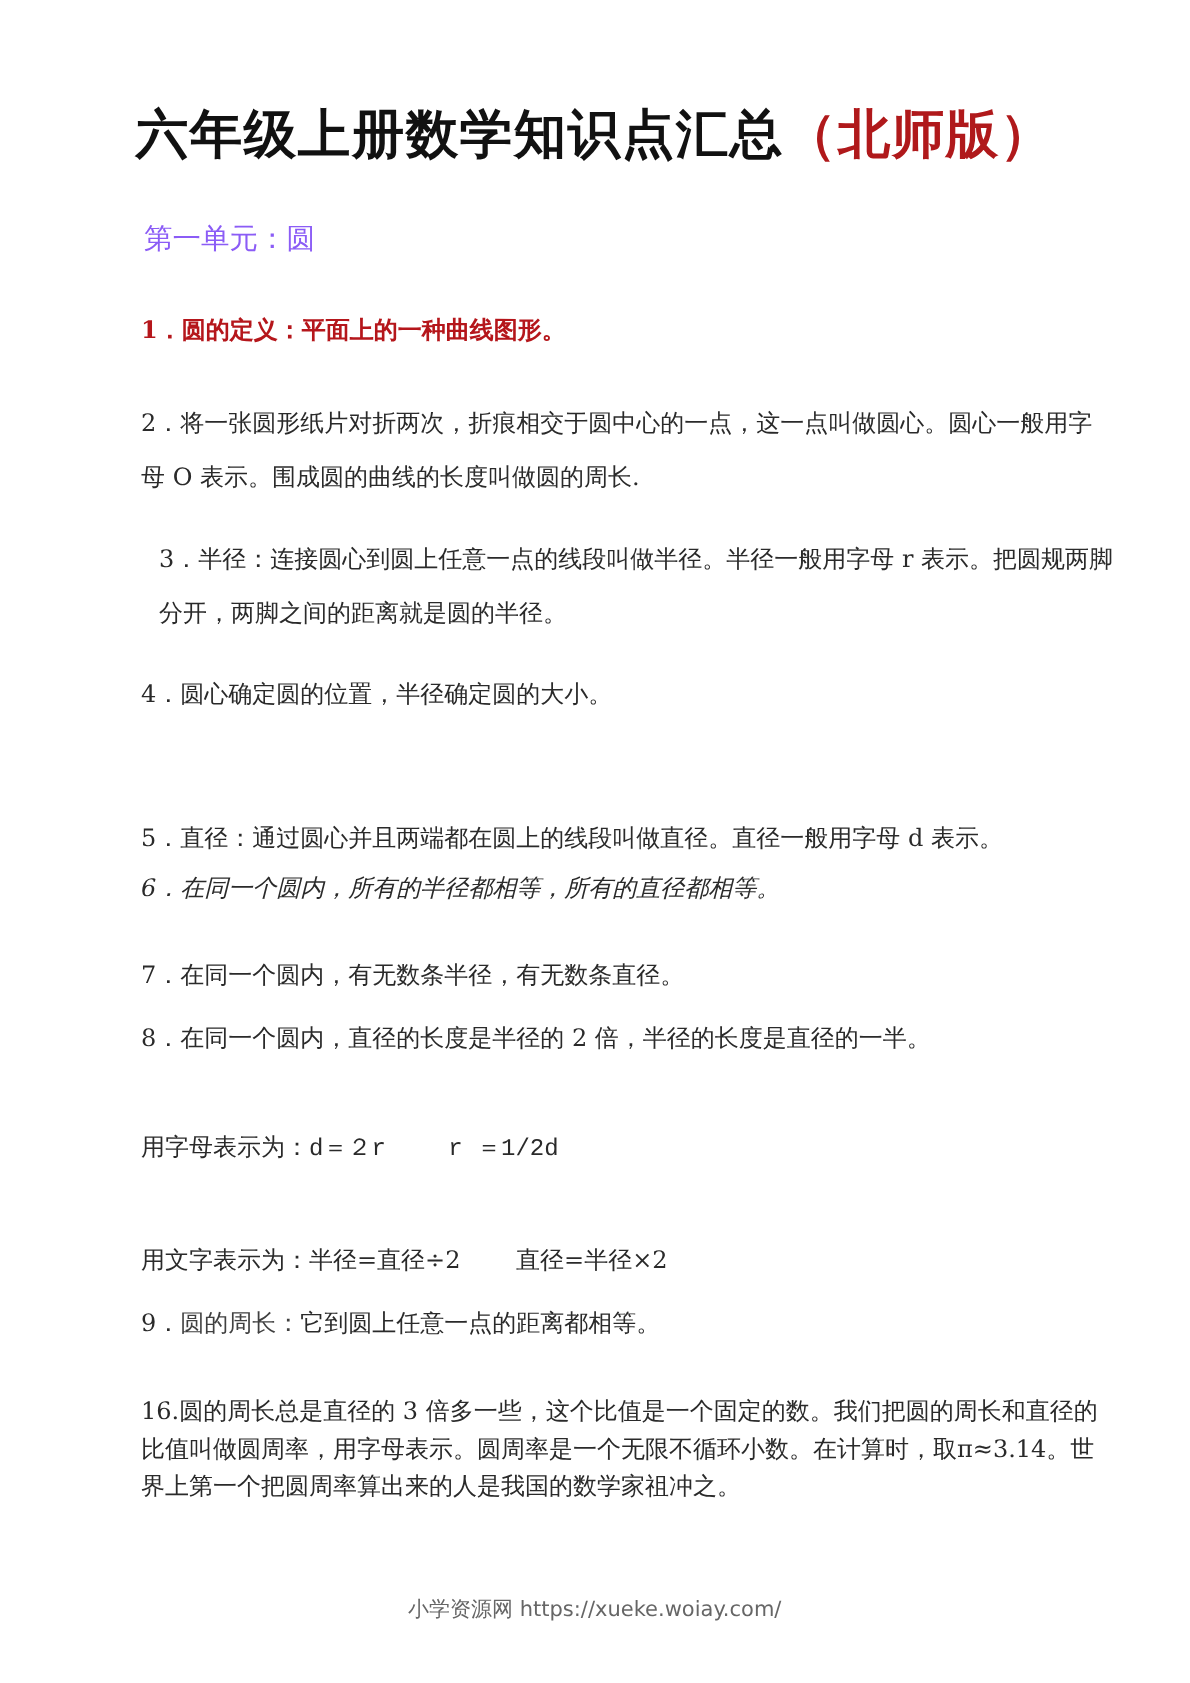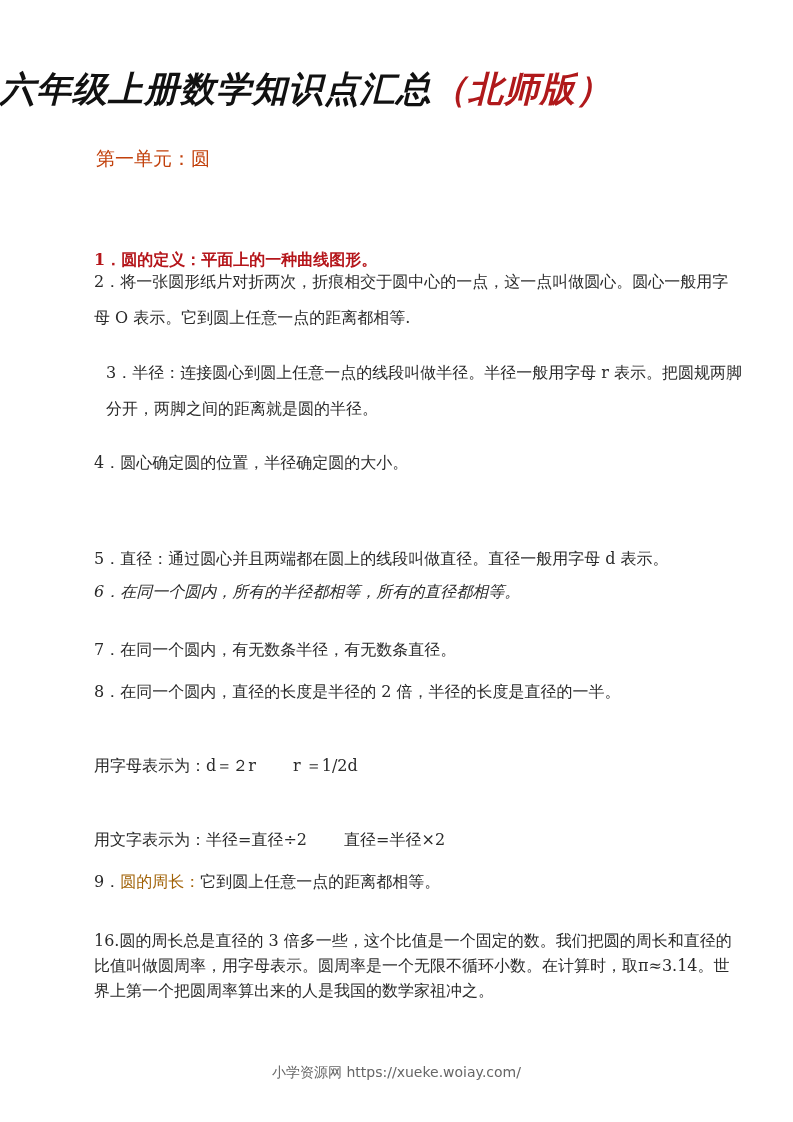--- a/index.html
+++ b/index.html
@@ -1,52 +1,52 @@
 <!DOCTYPE html>
 <html><head>
 <meta charset="utf-8">
 <style>
   html, body { margin: 0; padding: 0; background: #ffffff; }
   body { width: 793px; height: 1122px; position: relative; overflow: hidden;
          font-family: "DejaVu Serif", "Liberation Serif", serif; color: #222; }
-  .title { position: absolute; top: 66px; left: 0; width: 793px; text-align: left;
-           font-family: "DejaVu Sans", sans-serif; font-weight: bold; font-size: 35px; letter-spacing: 1px; color: #111; font-style: italic; }
+  .title { position: absolute; top: 66px; left: 0; width: 793px; text-align: center;
+           font-family: "DejaVu Sans", sans-serif; font-weight: bold; font-size: 35px; letter-spacing: 1px; color: #111; }
   .title .accent { color: #b0191b; }
-  .unit { position: absolute; top: 146px; left: 96px; font-size: 19px; color: #c2410c; }
+  .unit { position: absolute; top: 146px; left: 96px; font-size: 19px; color: #8b5cf6; }
   .p { position: absolute; left: 94px; width: 650px; font-size: 16px; line-height: 26px; color: #2a2a2a; }
   .p.wide { line-height: 36px; }
-  .red { color: #a16207; text-align: right; }
+  .red { color: #404040; text-align: right; }
   .def { font-weight: bold; color: #b5161b; }
   .footer { position: absolute; top: 1064px; left: 0; width: 793px; text-align: center;
             font-family: "DejaVu Sans", sans-serif; font-size: 14px; color: #666; }
 </style>
 </head>
 <body>
 
 <div class="title"><span>六年级上册数学知识点汇总</span><span class="accent">（北师版）</span></div>
 
 <div class="unit">第一单元：圆</div>
 
-<div class="p def" style="top:207px;margin-top:40px;"><span>1．</span><span>圆的定义：平面上的一种曲线图形。</span></div>
+<div class="p def" style="top:207px;"><span>1．</span><span>圆的定义：平面上的一种曲线图形。</span></div>
 
-<div class="p wide" style="top:264px;"><span>2．</span><span>将一张圆形纸片对折两次，折痕相交于圆中心的一点，这一点叫做圆心。圆心一般用字母 O 表示。它到圆上任意一点的距离都相等.</span></div>
+<div class="p wide" style="top:264px;"><span>2．</span><span>将一张圆形纸片对折两次，折痕相交于圆中心的一点，这一点叫做圆心。圆心一般用字母 O 表示。围成圆的曲线的长度叫做圆的周长.</span></div>
 
 <div class="p wide" style="top:355px;margin-left:12px;"><span>3．</span><span>半径：连接圆心到圆上任意一点的线段叫做半径。半径一般用字母 r 表示。把圆规两脚分开，两脚之间的距离就是圆的半径。</span></div>
 
 <div class="p" style="top:450px;"><span>4．</span><span>圆心确定圆的位置，半径确定圆的大小。</span></div>
 
 <div class="p" style="top:546px;"><span>5．</span><span>直径：通过圆心并且两端都在圆上的线段叫做直径。直径一般用字母 d 表示。</span></div>
 
 <div class="p" style="top:579px;font-style:italic;"><span>6．</span><span>在同一个圆内，所有的半径都相等，所有的直径都相等。</span></div>
 
 <div class="p" style="top:637px;"><span>7．</span><span>在同一个圆内，有无数条半径，有无数条直径。</span></div>
 
 <div class="p" style="top:679px;"><span>8．</span><span>在同一个圆内，直径的长度是半径的 2 倍，半径的长度是直径的一半。</span></div>
 
-<div class="p" style="top:753px;"><span>用字母表示为：d＝２r　　 r ＝1/2d</span></div>
+<div class="p" style="top:753px;font-family:Liberation Mono, monospace;"><span>用字母表示为：d＝２r　　 r ＝1/2d</span></div>
 
 <div class="p" style="top:811px;margin-top:16px;"><span>用文字表示为：半径=直径÷2　　 直径=半径×2</span></div>
 
 <div class="p" style="top:869px;"><span>9．</span><span class="red">圆的周长：</span><span>它到圆上任意一点的距离都相等。</span></div>
 
 <div class="p" style="top:928px; line-height:25px;"><span>16.</span><span>圆的周长总是直径的 3 倍多一些，这个比值是一个固定的数。我们把圆的周长和直径的比值叫做圆周率，用字母表示。圆周率是一个无限不循环小数。在计算时，取π≈3.14。世界上第一个把圆周率算出来的人是我国的数学家祖冲之。</span></div>
 
 <div class="footer">小学资源网 https://xueke.woiay.com/</div>
 
 </body></html>

